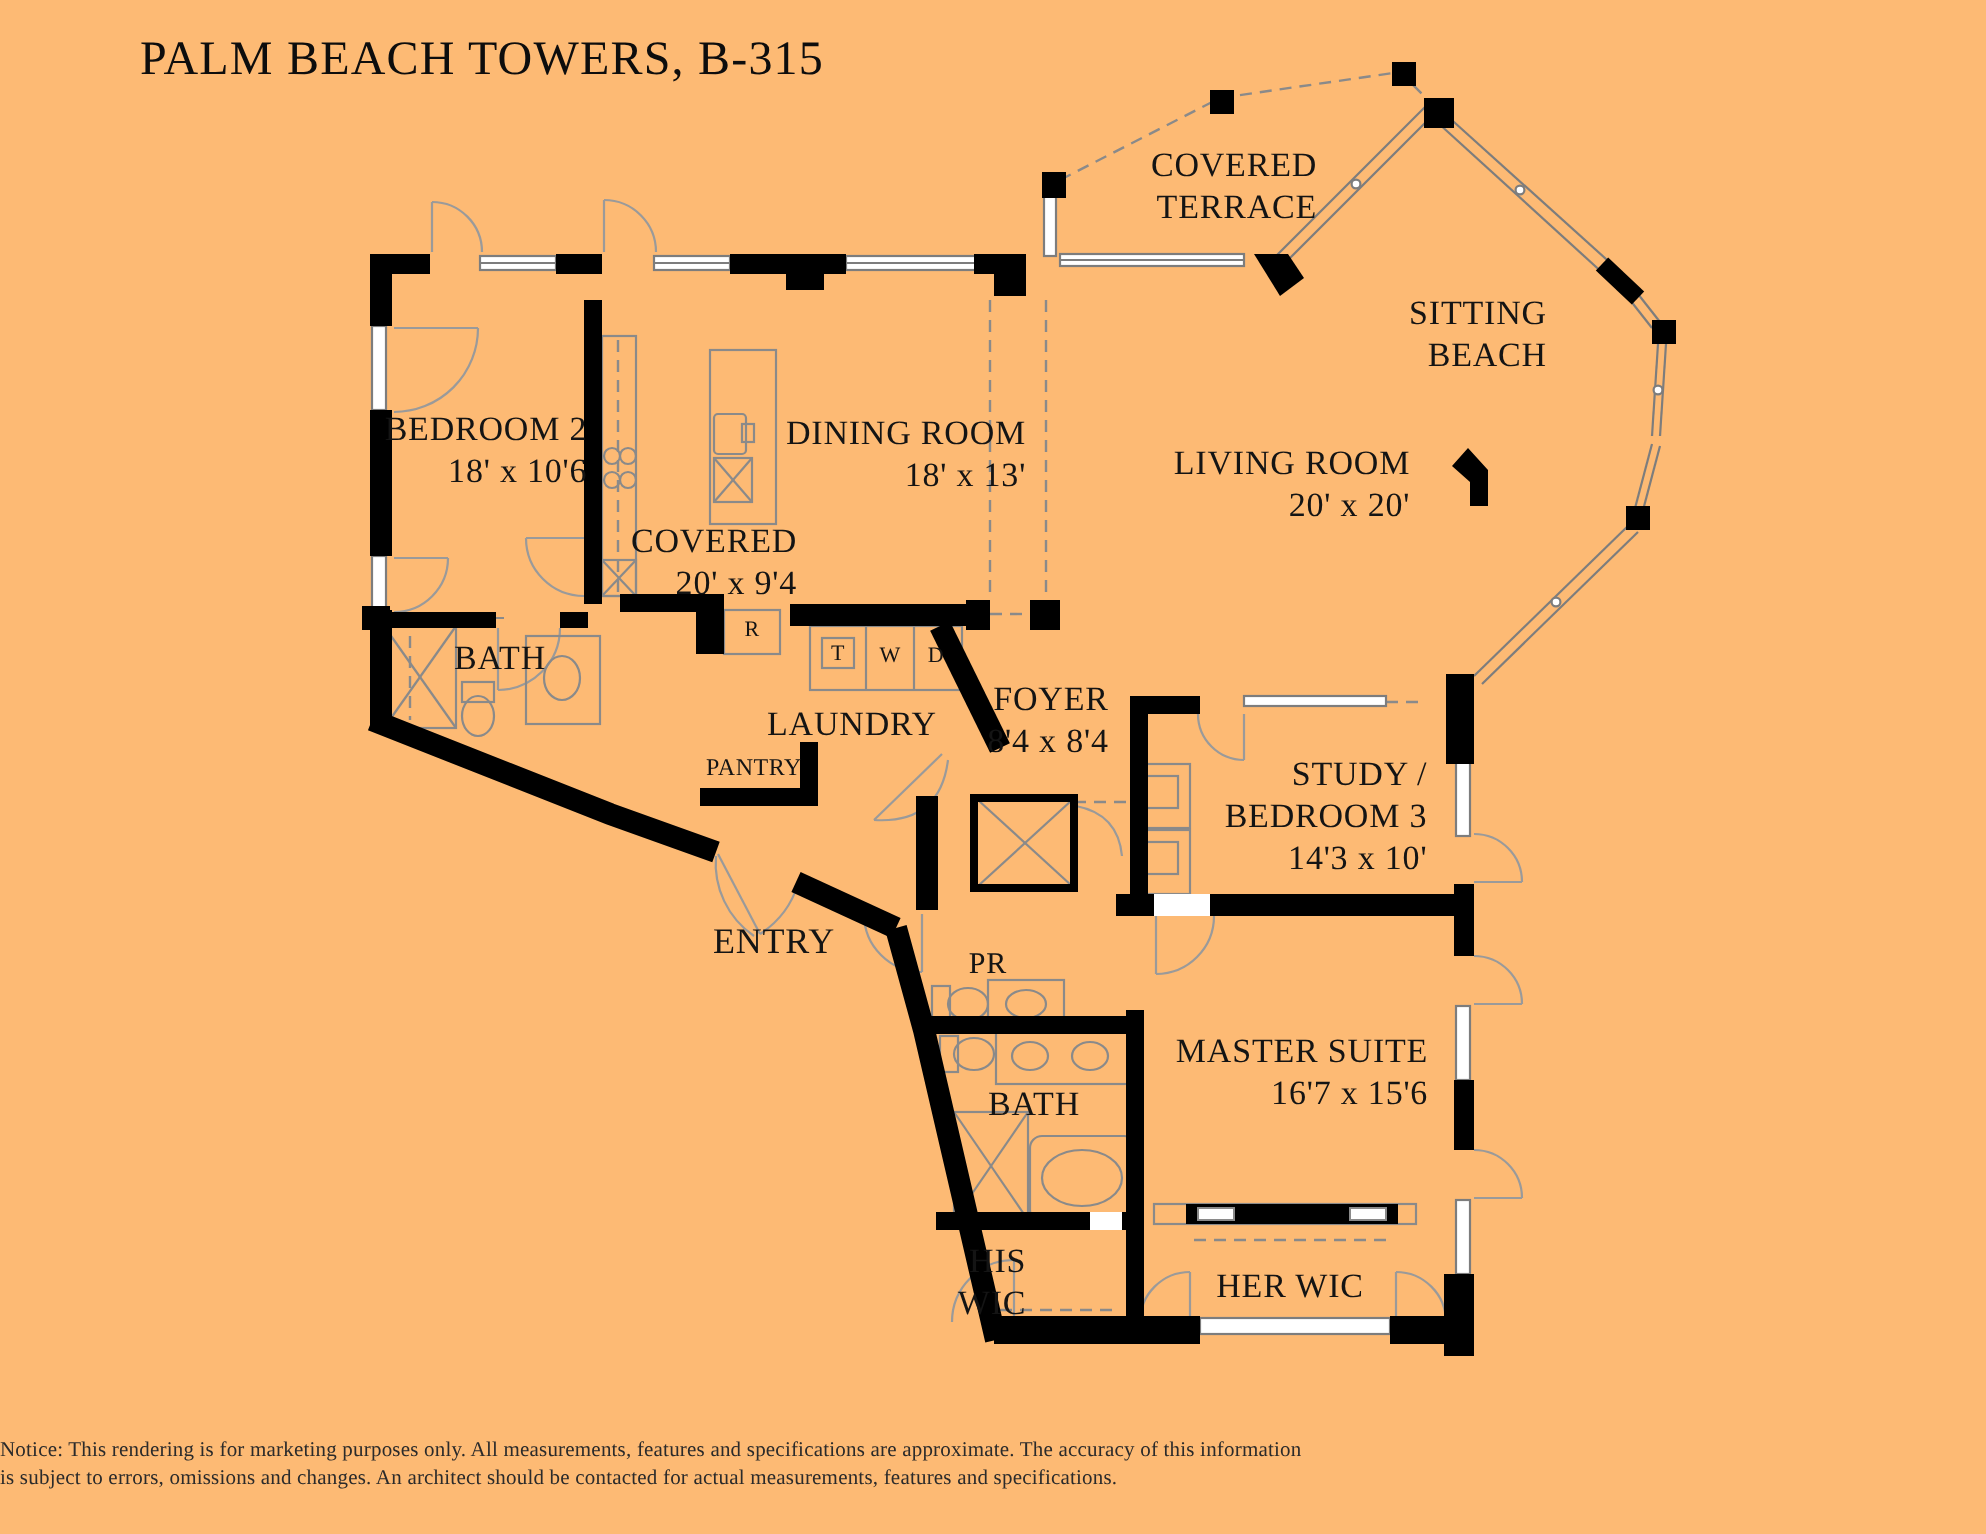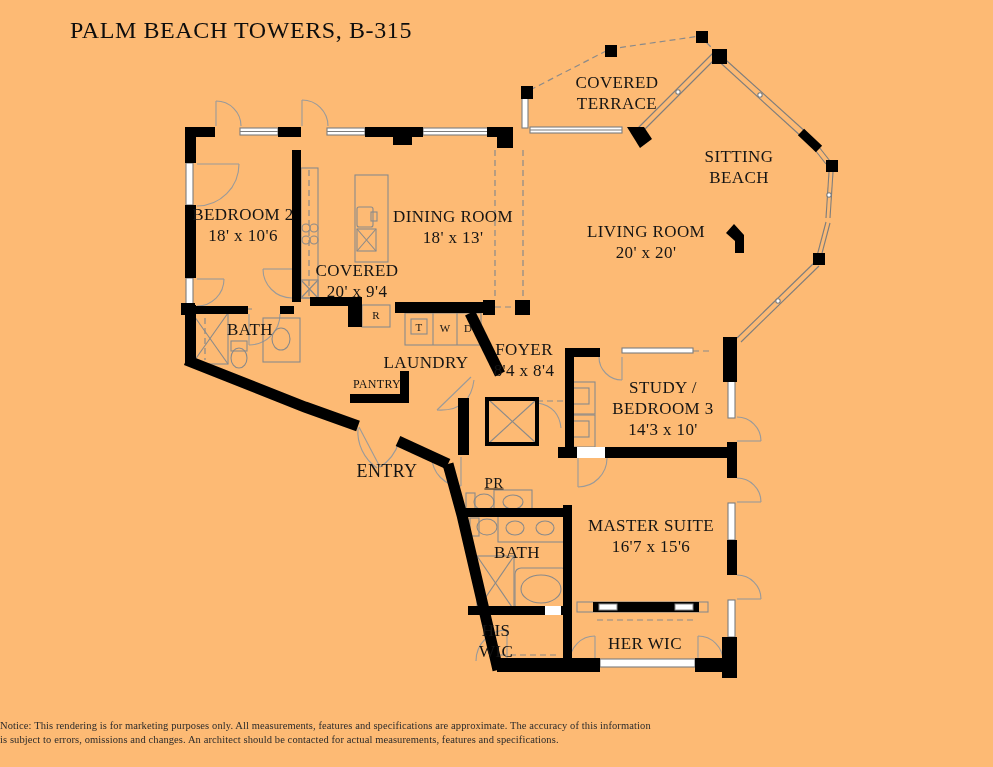--- a/index.html
+++ b/index.html
@@ -1,24 +1,24 @@
 <!DOCTYPE html>
 <html><head>
 <meta charset="utf-8">
 <style>
   html,body{margin:0;padding:0;background:#fff;}
   #stage{position:relative;width:993px;height:767px;background:#fdba74;overflow:hidden;
          font-family:"Liberation Serif", serif;color:#111;}
   #plan-svg{position:absolute;left:0;top:0;}
   .lbl{position:absolute;transform:translate(-50%,-50%);font-size:17px;line-height:21px;
-       letter-spacing:0.4px;text-align:center;white-space:nowrap;color:#141414;}
+       letter-spacing:0.4px;text-align:right;white-space:nowrap;color:#141414;}
   .lbl .dims{font-size:17px;}
   .sm{font-size:12px;letter-spacing:0.3px;}
   .xs{font-size:11px;letter-spacing:0.2px;line-height:12px;}
-  .md{font-size:15px;text-decoration:underline;}
+  .md{font-size:15px;}
   #title{position:absolute;left:70px;top:17px;font-size:24px;letter-spacing:0.6px;color:#0d0d0d;}
   #notice{position:absolute;left:0;top:719px;width:993px;text-align:left;
           font-size:10.5px;line-height:13.5px;color:#2b2b2b;letter-spacing:0.1px;}
 </style>
 </head>
 <body>
 
 <div id="stage">
 
   <svg id="plan-svg" width="993" height="767" viewBox="0 0 993 767">

